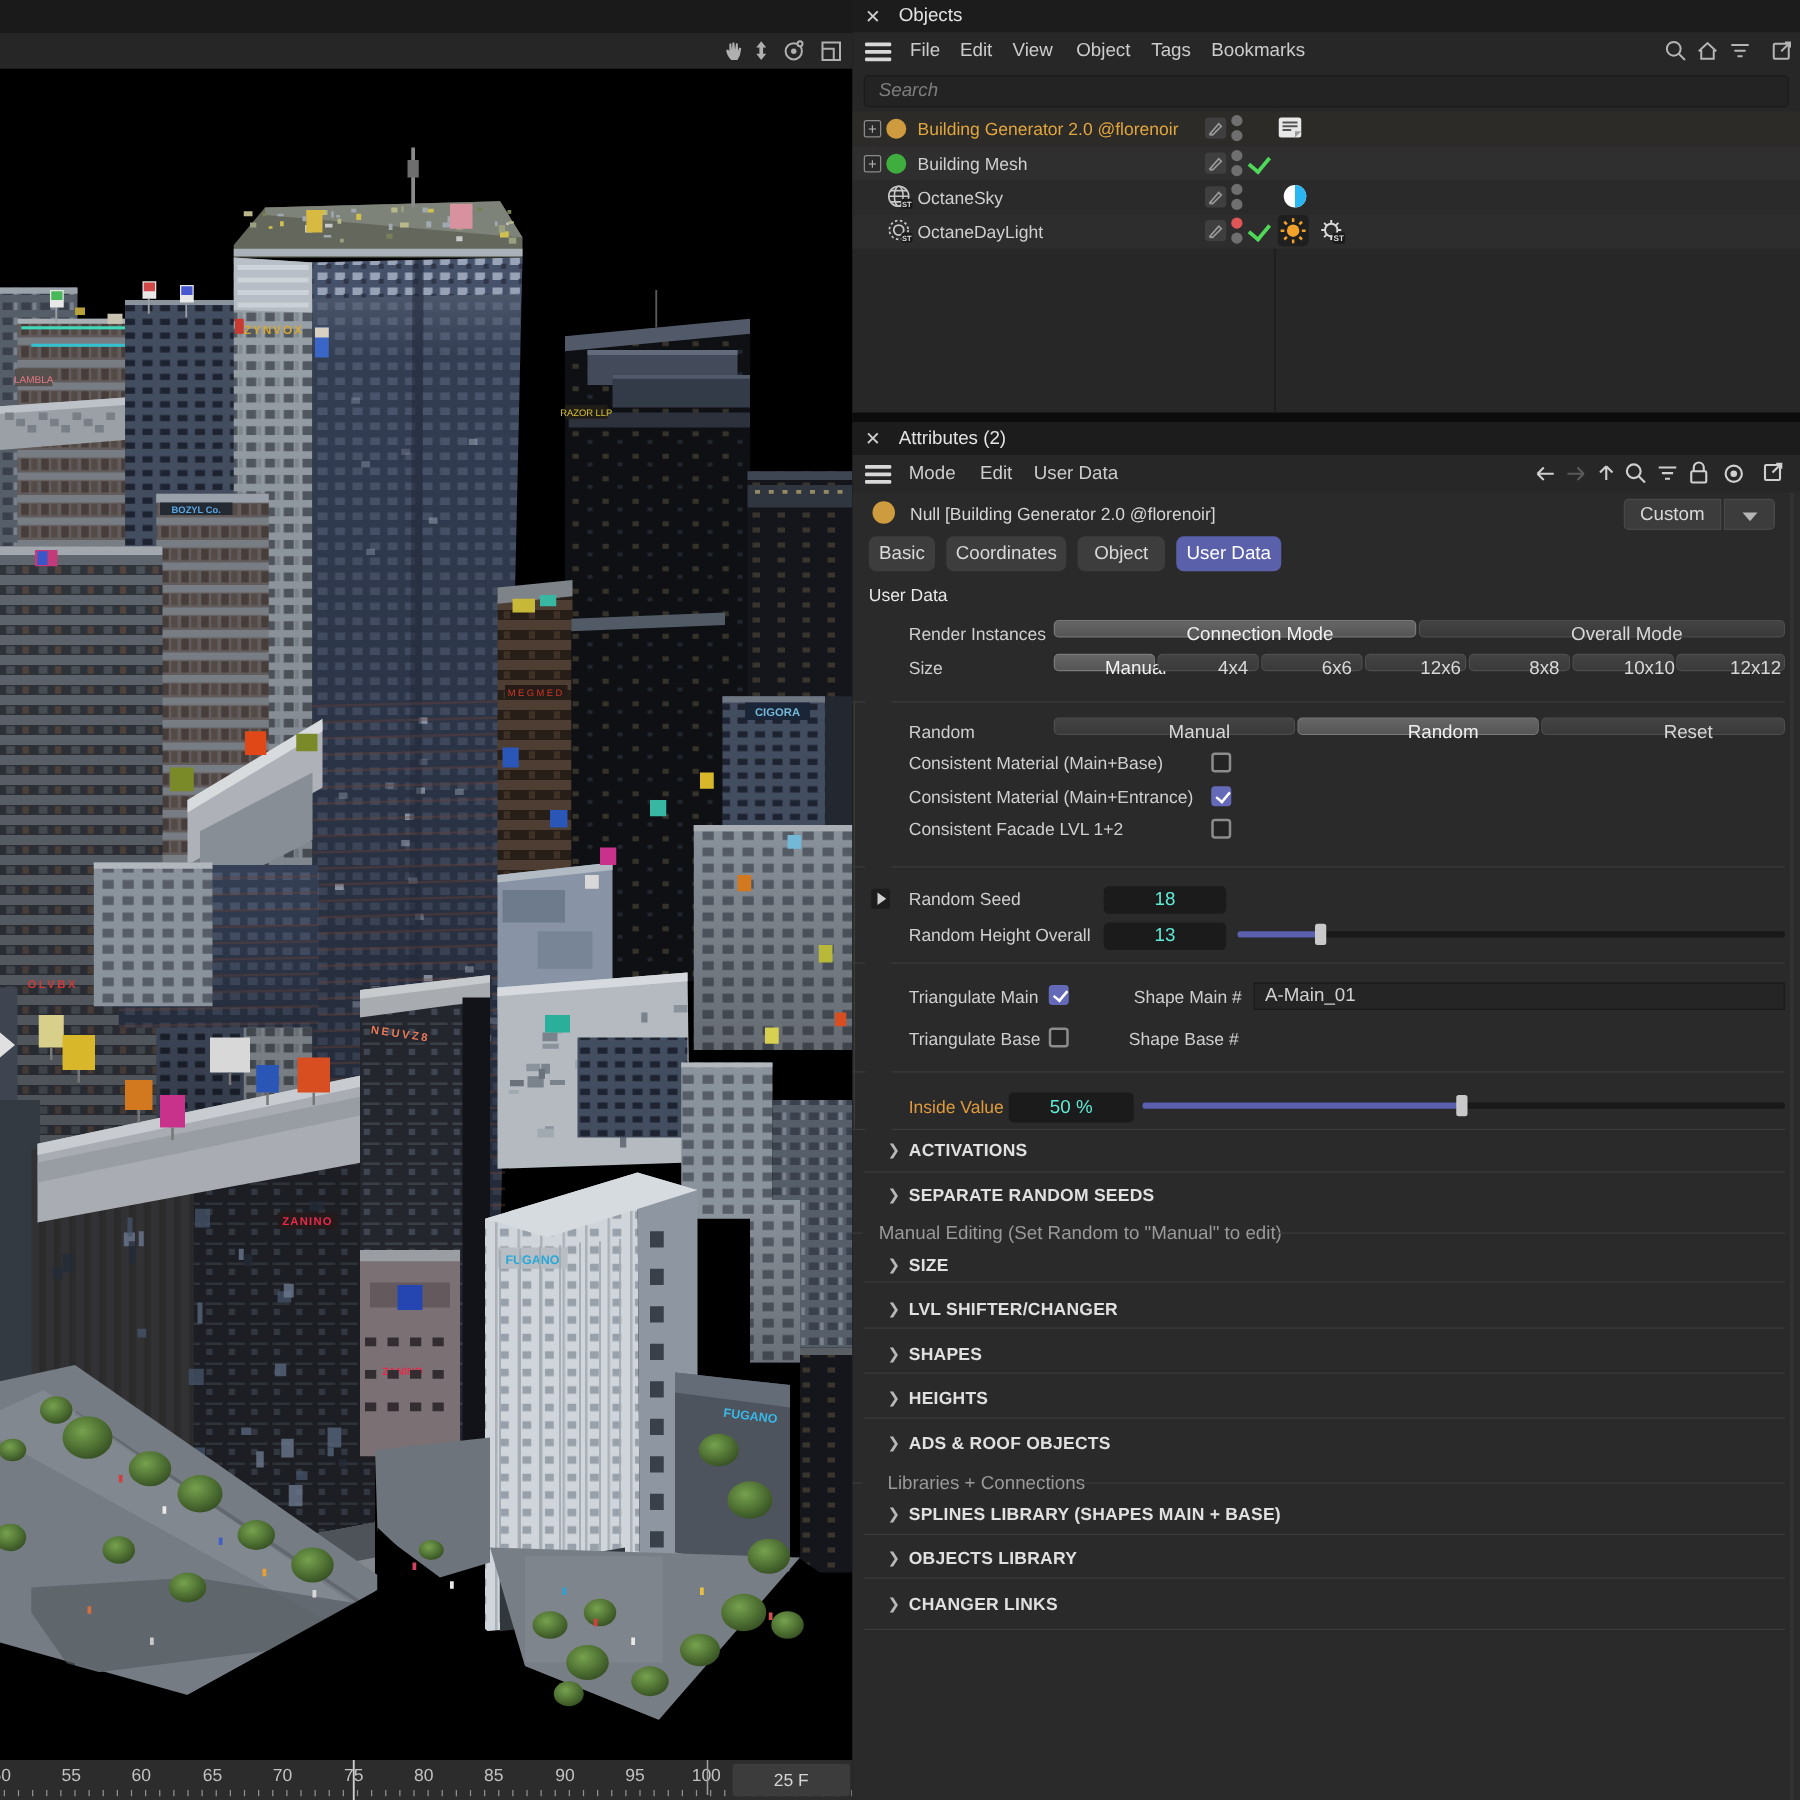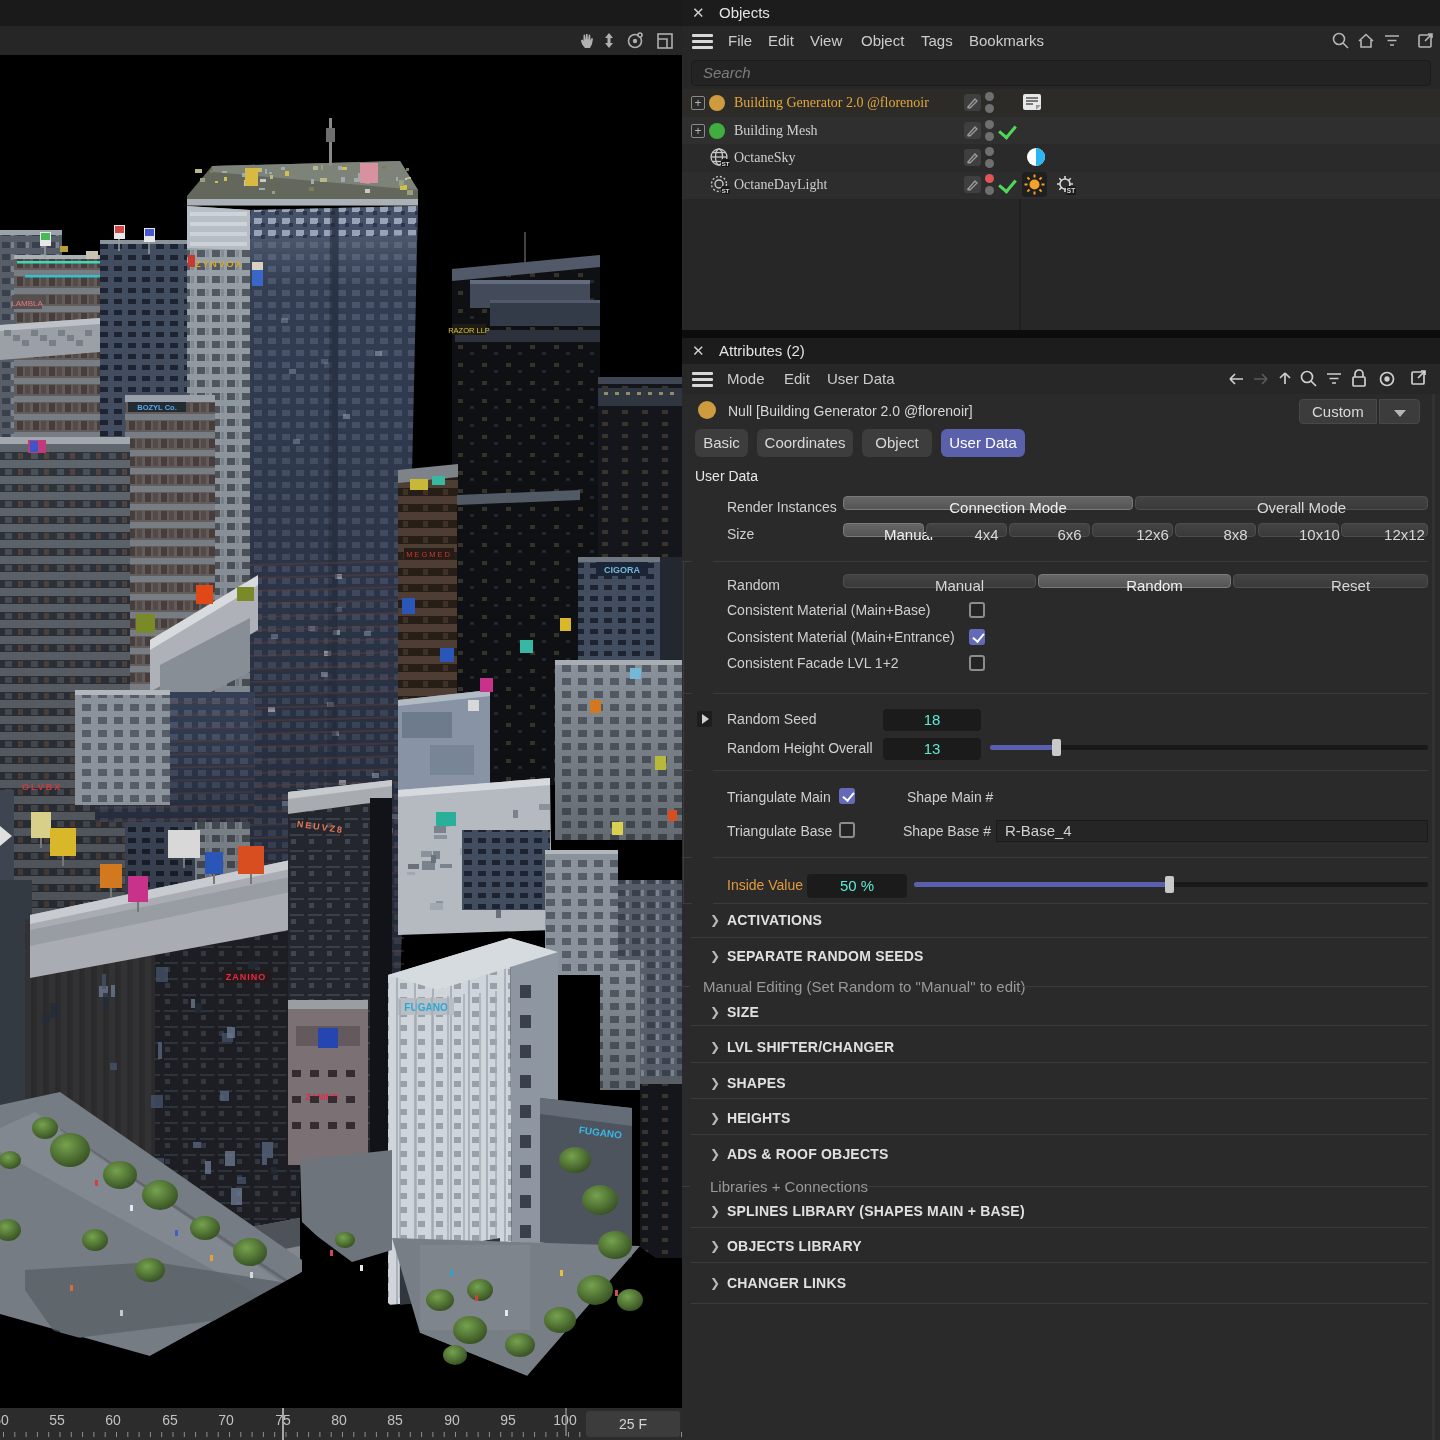--- a/index.html
+++ b/index.html
@@ -28,21 +28,21 @@
   .pmenu { position:absolute; left:0; width:758px; height:30px; background:#272727; color:#cccccc; }
   .pmenu span { position:absolute; top:6px; font-size:15px; }
   .ham { position:absolute; left:10px; width:21px; }
   .ham div { height:3px; background:#d8d8d8; margin-bottom:3px; border-radius:1px; }
 
   
   #searchbox { position:absolute; left:9px; top:4px; width:740px; height:26px; background:#232323;
     border:1px solid #1b1b1b; border-radius:4px; color:#7d7d7d; font-style:italic; font-size:15px;
     padding-left:11px; line-height:24px; }
   .trow { position:absolute; left:0; width:758px; height:28px; }
-  .trow .nm { position:absolute; left:52px; top:6px; font-size:14px; color:#cfcfcf;font-family:Liberation Serif, serif; }
+  .trow .nm { position:absolute; left:52px; top:6px; font-size:14px; color:#cfcfcf; }
   .dot { position:absolute; width:16px; height:16px; border-radius:50%; top:6px; left:27px; }
   .plusbox { position:absolute; left:9px; top:7px; width:14px; height:14px; border:1px solid #8a8a8a;
      border-radius:2px; color:#b5b5b5; font-size:12px; line-height:12px; text-align:center; background:#2a2a2a;}
   .pencil { position:absolute; left:282px; top:5px; width:17px; height:17px; background:#3f3f3f;
      border-radius:3px; }
   .vdots { position:absolute; left:303px; top:3px; }
   .vdots div { width:9px; height:9px; border-radius:50%; background:#6f6f6f; margin-bottom:3px; }
   .chk { position:absolute; left:316px; top:4px; width:20px; height:20px; }
   .chk:after { content:""; position:absolute; left:4px; top:1px; width:8px; height:13px; border:solid #50d858; border-width:0 3px 3px 0; transform:rotate(40deg); }
 
@@ -931,24 +931,24 @@
       <div class="fill" style="left:0;width:66px"></div>
       <div class="knob" style="left:62px"></div>
     </div>
 
     <div class="divline" style="left:31px;top:770px;width:715px"></div>
     <div class="divline" style="left:0;top:770px;width:10px"></div>
 
     <span class="lbl" style="left:45px;top:789px">Triangulate Main</span>
     <div class="cb on" style="left:157px;top:788px"></div>
     <span class="lbl" style="left:225px;top:789px">Shape Main #</span>
+    <div class="tfield" style="left:321px;top:786px;width:425px;line-height:20px">A-Main_01</div>
     <span class="lbl" style="left:45px;top:823px">Triangulate Base</span>
     <div class="cb" style="left:157px;top:822px"></div>
     <span class="lbl" style="left:221px;top:823px">Shape Base #</span>
-    <div class="tfield" style="left:314px;top:820px;width:432px;line-height:20px">R-Base_4</div>
 
     <div class="divline" style="left:31px;top:857px;width:715px"></div>
     <div class="divline" style="left:0;top:857px;width:10px"></div>
 
     <span class="lbl" style="left:45px;top:877px;color:#e09a3e">Inside Value</span>
     <div class="vbox" style="left:125px;top:874px;width:100px;height:24px;line-height:24px">50 %</div>
     <div class="abs" style="left:232px;top:882px;width:514px">
       <div class="track" style="left:0;width:514px"></div>
       <div class="fill" style="left:0;width:255px"></div>
       <div class="knob" style="left:251px"></div>

